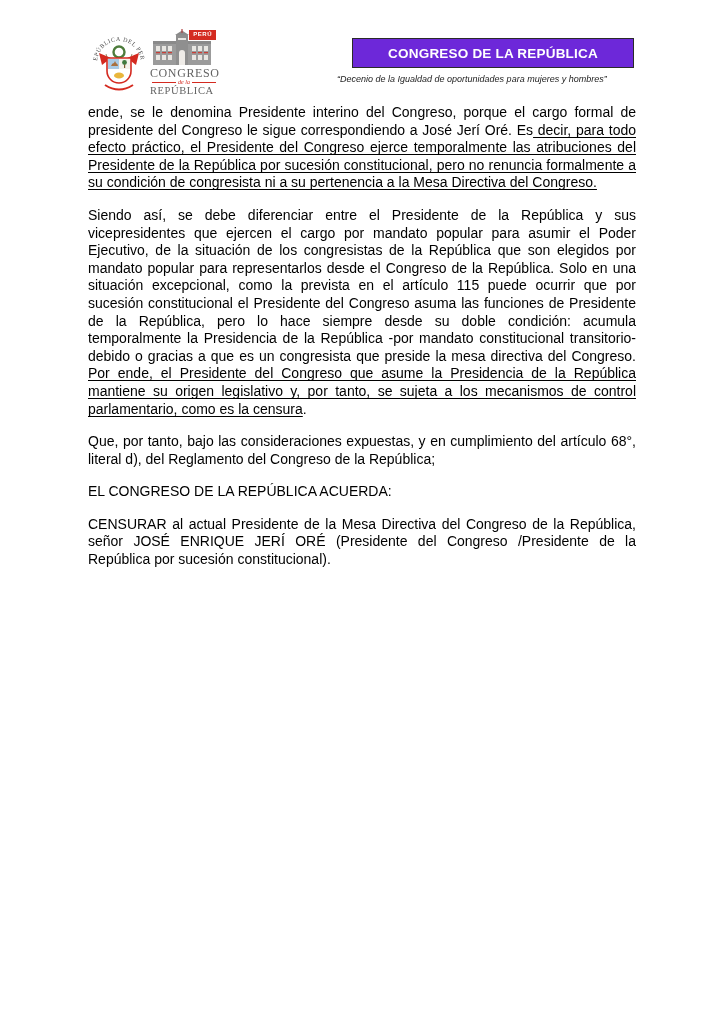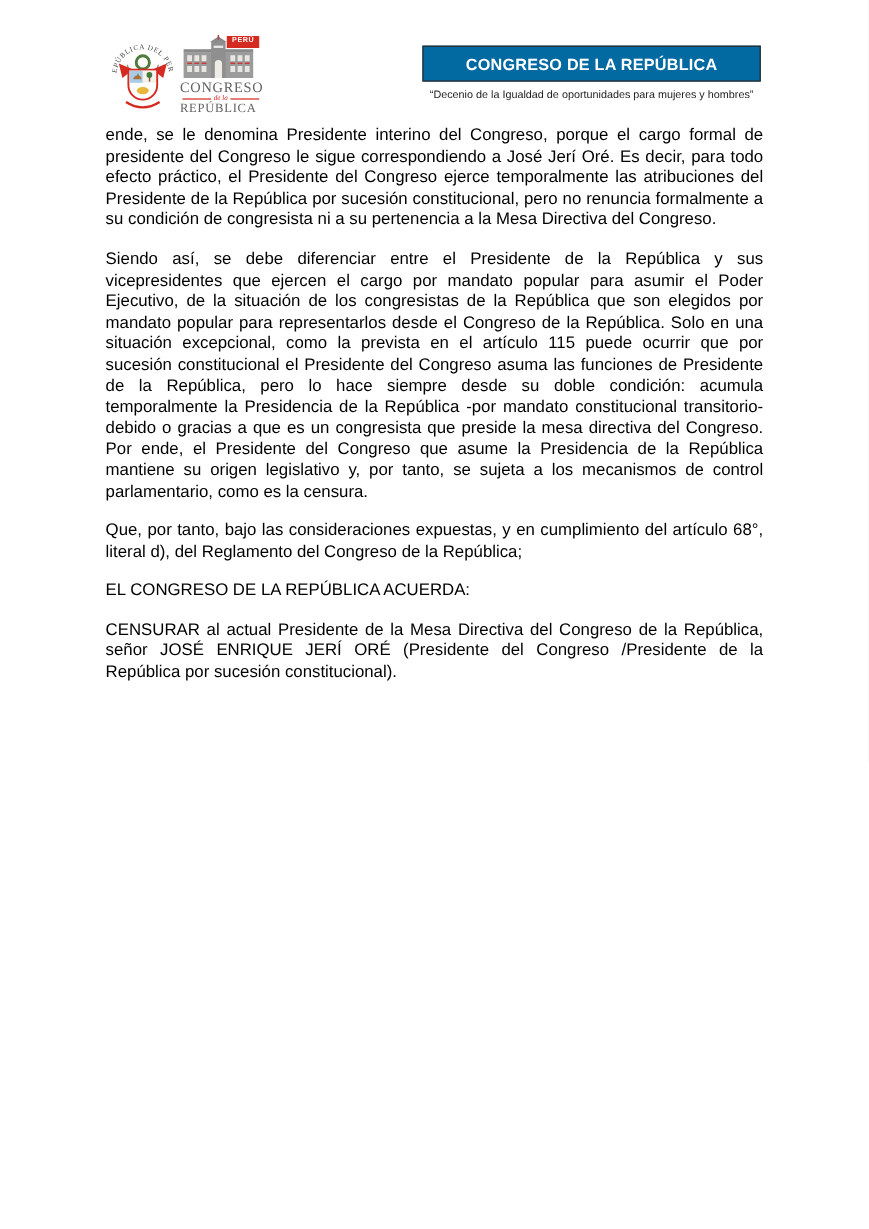--- a/index.html
+++ b/index.html
@@ -37,39 +37,39 @@
     font-size: 6px; color: #d42a20; line-height: 6px;
   }
   .congress-line3 {
     font-family: "Liberation Serif", serif; font-size: 10.5px;
     color: #636363; letter-spacing: .6px; line-height: 12px;
   }
 
   .banner {
     position: absolute; left: 352px; top: 38px;
     width: 282px; height: 30px;
-    background: #0369a1; border: 1px solid #2a2a2a;
+    background: #6d28d9; border: 1px solid #2a2a2a;
     display: flex; align-items: center; justify-content: center;
   }
   .banner-text {
     color: #ffffff; font-weight: bold; font-size: 13.5px; letter-spacing: .2px;
   }
   .motto {
     position: absolute; left: 337px; top: 74px; width: 312px;
-    text-align: center; font-size: 9px; color: #1c1c1c;
+    font-style: italic; font-size: 9px; color: #1c1c1c;
   }
 
   
   .body-text {
     position: absolute; left: 88px; top: 104px; width: 548px;
     font-size: 14px; line-height: 17.6px; text-align: justify;
   }
   .body-text p { margin: 0 0 15px 0; }
   .b { font-weight: normal; }
-  .u { text-decoration-skip-ink: none; text-underline-offset: 2px; }
+  .u { text-decoration: underline; text-decoration-skip-ink: none; text-underline-offset: 2px; }
   .date-line { text-align: right; margin-top: 24px; }
 </style>
 </head>
 <body>
 
 <div class="page">
 
   <div class="logo-seal">
     <svg width="58" height="68" viewBox="0 0 58 68">
       <defs>

